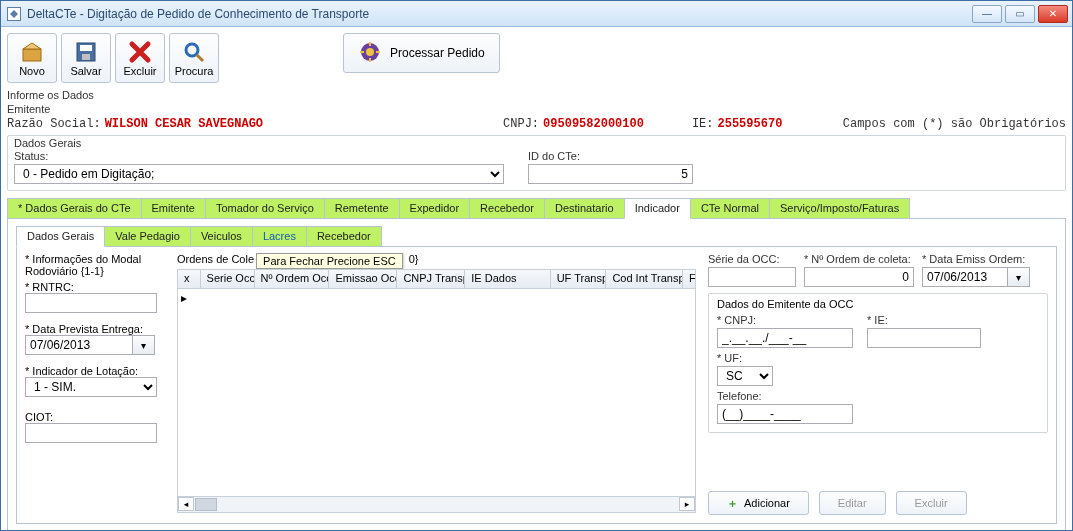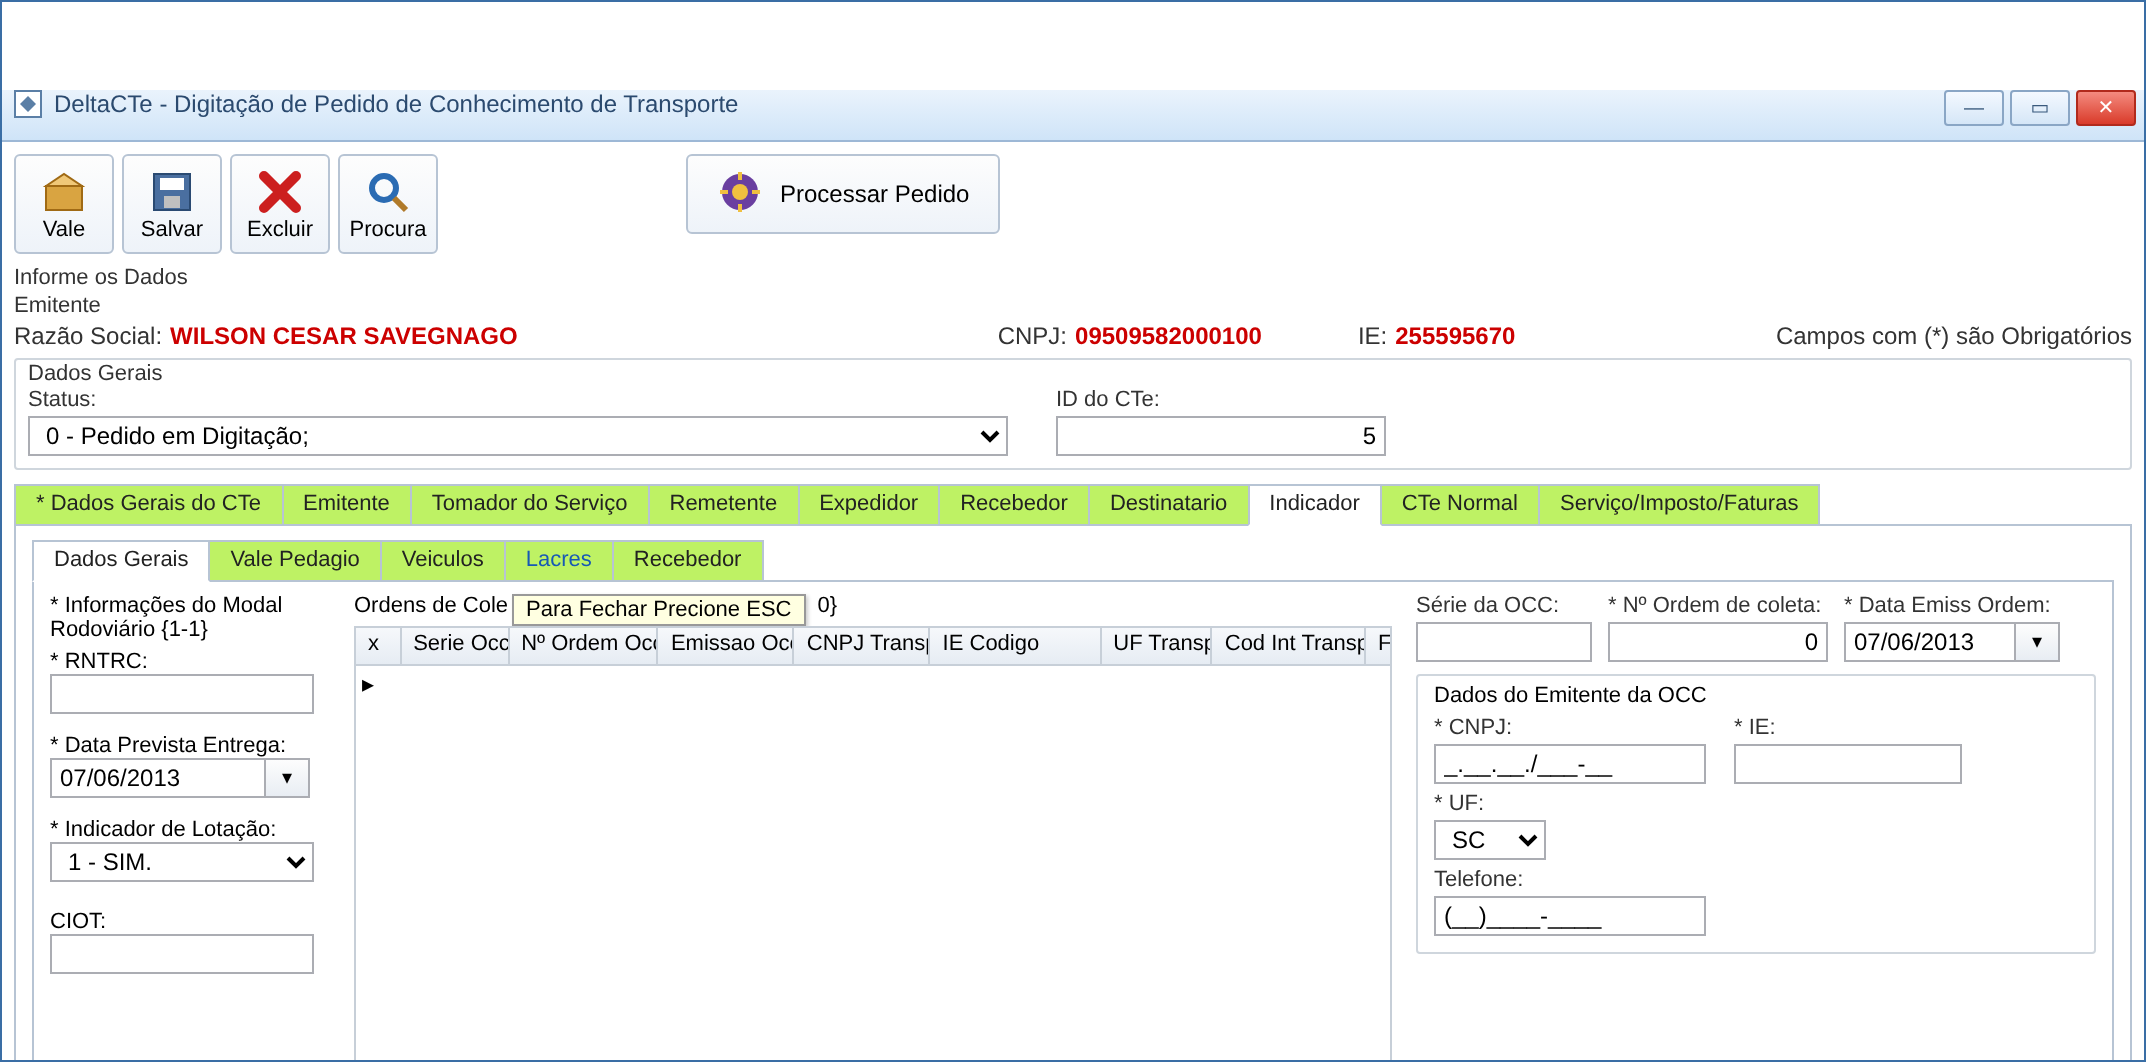--- a/index.html
+++ b/index.html
@@ -11,25 +11,24 @@
     width: 1073px;
     height: 531px;
     overflow: hidden;
     border: 1px solid #3a6ea5;
   }
   .titlebar {
     height: 26px;
     background: linear-gradient(#eaf3fc, #cfe4f8);
     border-bottom: 1px solid #9db8d6;
     display: flex;
-    align-items: flex-start;
+    align-items: center;
     padding: 0 4px 0 6px;
     color: #2b4a6f;
     font-size: 12px;
-    margin-top: 44px;
   }
   .titlebar .app-icon {
     width: 14px; height: 14px;
     border: 1px solid #5b7fa6;
     background: #fff;
     margin-right: 6px;
     display:flex;align-items:center;justify-content:center;
   }
   .titlebar .spacer { flex: 1; }
   .winbtn {
@@ -77,20 +76,21 @@
   }
   .section-label {
     font-size: 11px;
     color: #333;
     margin-top: 2px;
   }
   .emit-row {
     display:flex;align-items:center;
     font-size: 12px;
     margin-top: 2px;
+    font-family: Liberation Mono, monospace;
   }
   .emit-row .lab { color:#333; font-weight:bold; margin-right:4px;}
   .emit-row .val { color:#c00; font-weight:bold;}
   .emit-row .note { margin-left:auto; color:#333;}
   .groupbox {
     border: 1px solid #cfd6dd;
     border-radius: 2px;
     margin-top: 4px;
     padding: 2px 6px 6px 6px;
     position: relative;
@@ -229,21 +229,21 @@
 
 <div class="content">
   <div class="toolbar">
     <div class="tbtn">
       <span class="ic">
         <svg width="26" height="26">
             <rect x="4" y="10" width="18" height="12" fill="#d9a441" stroke="#a06a14"></rect>
             <polygon points="4,10 13,4 22,10" fill="#f0c878" stroke="#a06a14"></polygon>
           </svg>
       </span>
-      <span>Vale</span>
+      <span>Novo</span>
     </div>
     <div class="tbtn">
       <span class="ic">
         <svg width="24" height="24">
             <rect x="3" y="3" width="18" height="18" fill="#4a6fa0" stroke="#2a4a72"></rect>
             <rect x="6" y="5" width="12" height="6" fill="#fff"></rect>
             <rect x="8" y="14" width="8" height="6" fill="#c0c0c0"></rect>
           </svg>
       </span>
       <span>Salvar</span>
@@ -358,21 +358,21 @@
             <span>Ordens de Cole</span>
             <span class="tooltip">Para Fechar Precione ESC</span>
             <span>0}</span>
           </div>
           <div class="gridhead">
             <div class="gh" style="width:24px">x</div>
             <div class="gh" style="width:60px">Serie Occ</div>
             <div class="gh" style="width:84px">Nº Ordem Occ</div>
             <div class="gh" style="width:76px">Emissao Occ</div>
             <div class="gh" style="width:76px">CNPJ Transp</div>
-            <div class="gh" style="width:96px">IE Codigo</div>
+            <div class="gh" style="width:96px">IE Dados</div>
             <div class="gh" style="width:62px">UF Transp</div>
             <div class="gh" style="width:86px">Cod Int Transp</div>
             <div class="gh" style="flex:1;border-right:none">For</div>
           </div>
           <div class="gridbody">
             <span class="rowmark">▸</span>
           </div>
           <div class="hscroll">
             <div class="arrow" style="left:0">◂</div>
             <div class="thumb"></div>

